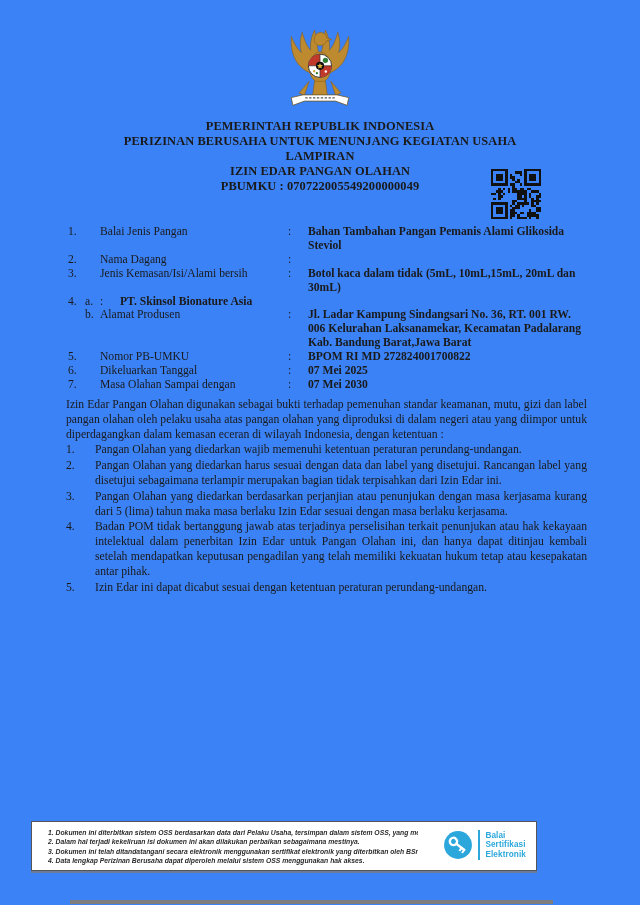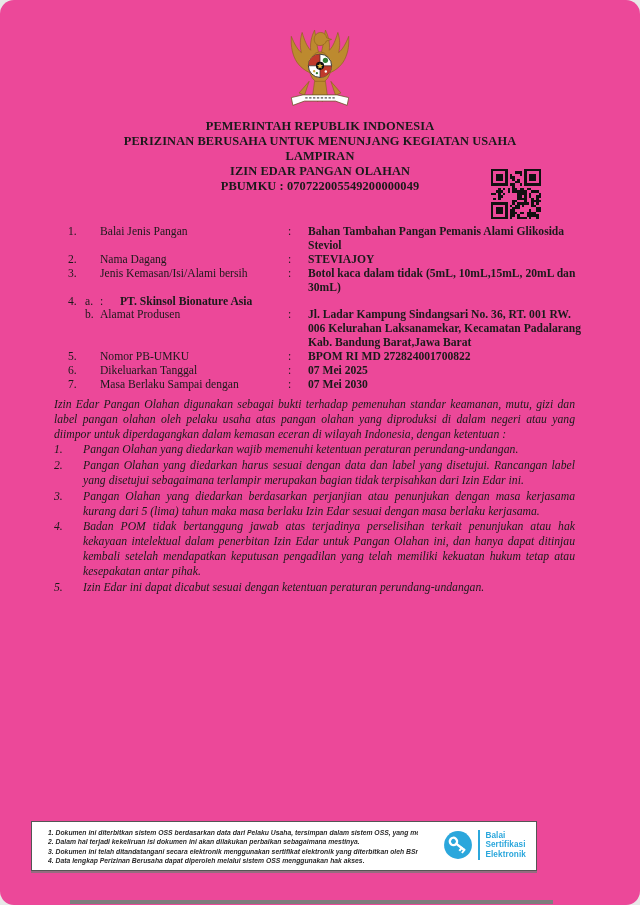--- a/index.html
+++ b/index.html
@@ -1,37 +1,37 @@
 <!DOCTYPE html>
 <html><head>
 <meta charset="utf-8">
 <style>
   html,body{margin:0;padding:0;background:#e8e8e8;}
   .page{
-    position:relative;width:640px;height:905px;background:#ec4899;margin:0 auto;
-    font-family:"Liberation Serif", serif;color:#1a1a1a;overflow:hidden;border-radius:14px;
+    position:relative;width:640px;height:905px;background:#3b82f6;margin:0 auto;
+    font-family:"Liberation Serif", serif;color:#1a1a1a;overflow:hidden;
   }
   
   .emblem{position:absolute;left:281px;top:27px;}
   
   .header{position:absolute;left:0;right:0;top:119px;text-align:center;
     font-weight:bold;font-size:12.4px;line-height:15px;letter-spacing:.1px;}
   
   .qr{position:absolute;left:491px;top:169px;width:50px;height:50px;fill:#111;shape-rendering:crispEdges;}
   
   .fields{position:absolute;left:68px;top:225px;width:517px;font-size:11.6px;line-height:13.9px;}
   .frow{display:flex;align-items:flex-start;}
   .fno{flex:0 0 17px;}
   .fsub{flex:0 0 15px;}
   .flabel{flex:0 0 188px;}
   .fcolon{flex:0 0 20px;}
   .fvalue{flex:1;font-weight:bold;}
   .fvalue.bold{font-weight:bold;}
   
-  .bodytext{position:absolute;left:54px;top:398px;width:521px;font-size:11.7px;line-height:14.8px;font-style:italic;}
+  .bodytext{position:absolute;left:66px;top:398px;width:521px;font-size:11.7px;line-height:14.8px;}
   .intro{margin:0 0 1px 0;text-align:justify;}
   .cond{display:flex;margin-top:1px;}
   .cno{flex:0 0 29px;}
   .ctext{flex:1;text-align:justify;}
   
   .footerbox{
     position:absolute;left:31px;top:821px;width:506px;height:50px;box-sizing:border-box;
     border:1px solid #555;box-shadow:0 2px 0 rgba(120,120,120,.75);
     background:#fff;
   }
@@ -311,21 +311,20 @@
       <span class="fsub"></span>
       <span class="flabel">Balai Jenis Pangan</span>
       <span class="fcolon">:</span>
       <span class="fvalue">Bahan Tambahan Pangan Pemanis Alami Glikosida Steviol</span>
     </div>
     <div class="frow">
       <span class="fno">2.</span>
       <span class="fsub"></span>
       <span class="flabel">Nama Dagang</span>
       <span class="fcolon">:</span>
-      <span class="fvalue">STEVIAJOY</span>
     </div>
     <div class="frow">
       <span class="fno">3.</span>
       <span class="fsub"></span>
       <span class="flabel">Jenis Kemasan/Isi/Alami bersih</span>
       <span class="fcolon">:</span>
       <span class="fvalue">Botol kaca dalam tidak (5mL, 10mL,15mL, 20mL dan 30mL)</span>
     </div>
     <div class="frow">
       <span class="fno">4.</span>
@@ -350,21 +349,21 @@
     <div class="frow">
       <span class="fno">6.</span>
       <span class="fsub"></span>
       <span class="flabel">Dikeluarkan Tanggal</span>
       <span class="fcolon">:</span>
       <span class="fvalue">07 Mei 2025</span>
     </div>
     <div class="frow">
       <span class="fno">7.</span>
       <span class="fsub"></span>
-      <span class="flabel">Masa Berlaku Sampai dengan</span>
+      <span class="flabel">Masa Olahan Sampai dengan</span>
       <span class="fcolon">:</span>
       <span class="fvalue">07 Mei 2030</span>
     </div>
   </div>
 
   <div class="bodytext">
     <p class="intro">Izin Edar Pangan Olahan digunakan sebagai bukti terhadap pemenuhan standar keamanan, mutu, gizi dan label pangan olahan oleh pelaku usaha atas pangan olahan yang diproduksi di dalam negeri atau yang diimpor untuk diperdagangkan dalam kemasan eceran di wilayah Indonesia, dengan ketentuan :</p>
     <div class="cond">
       <span class="cno">1.</span>
       <span class="ctext">Pangan Olahan yang diedarkan wajib memenuhi ketentuan peraturan perundang-undangan.</span>

